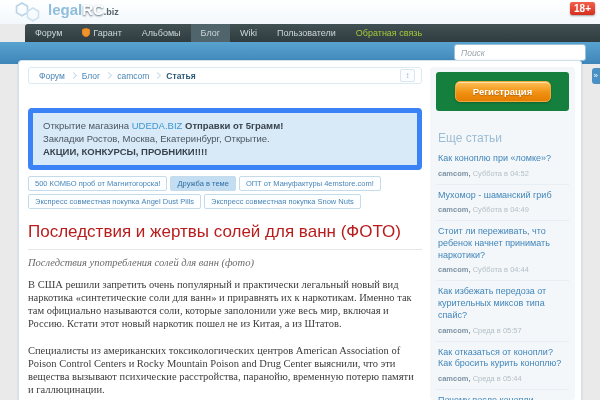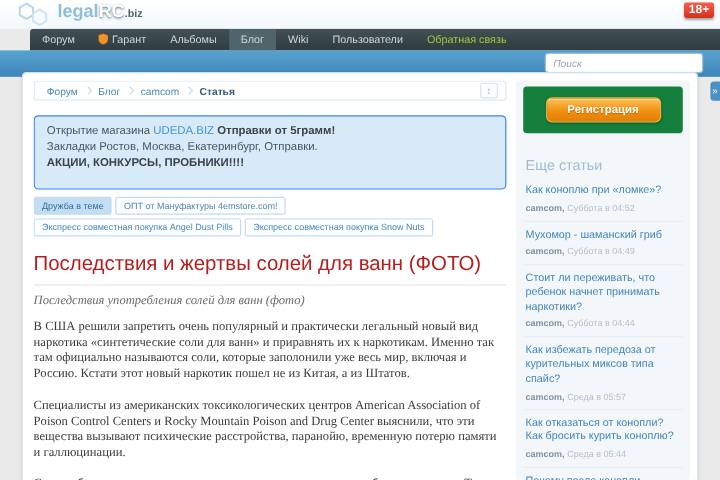--- a/index.html
+++ b/index.html
@@ -44,21 +44,21 @@
     border-radius:3px; font-size:8.5px; color:#4a87b8; padding:0 6px; }
   .crumb { padding:0 4px; cursor:pointer; }
   .crumb.current { color:#2e5a78; font-weight:bold; }
   .crumb-sep { width:5px; height:5px; border-top:1px solid #c7dcea; border-right:1px solid #c7dcea;
     transform:rotate(45deg); margin:0 2px; flex:none; }
   .crumb-tools { margin-left:auto; width:15px; height:13px; border:1px solid #d8e6f0; border-radius:2px;
     color:#8fb3cc; font-size:8px; display:flex; align-items:center; justify-content:center; cursor:pointer;
     background:#fbfdfe; }
 
   
-  .promo { margin-top:12px; height:62px; background:#d8eaf8; border:1px solid #3b82f6;
+  .promo { margin-top:24px; height:62px; background:#d8eaf8; border:5px solid #3b82f6;
     border-radius:4px; padding:7px 10px; font-size:9.5px; line-height:1.35; color:#4a5560; }
   .promo-link { color:#3f96d2; text-decoration:none; cursor:pointer; }
   .promo-bold { font-weight:bold; color:#39434b; }
 
   
   .tags { margin-top:6px; display:flex; flex-wrap:wrap; gap:3px; width:370px; }
   .tag { border:1px solid #c3dbeb; background:#fdfeff; color:#4a86b8; font-size:7.5px;
     padding:2px 6px; border-radius:2px; text-decoration:none; cursor:pointer; white-space:nowrap; }
   .tag.active { background:#c3def2; color:#2f6da3; }
 
@@ -140,25 +140,26 @@
         <span class="crumb">camcom</span>
         <span class="crumb-sep"></span>
         <span class="crumb current">Статья</span>
         <span class="crumb-tools">
             <span>↕</span>
           </span>
       </div>
 
       <div class="promo">
         <div><span>Открытие магазина </span><a class="promo-link">UDEDA.BIZ</a><span class="promo-bold"> Отправки от 5грамм!</span></div>
-        <div>Закладки Ростов, Москва, Екатеринбург, Отправки.</div>
+        <div>Закладки Ростов, Москва, Екатеринбург, Открытие.</div>
         <div class="promo-bold">АКЦИИ, КОНКУРСЫ, ПРОБНИКИ!!!!</div>
       </div>
 
       <div class="tags">
+        <a class="tag">500 КОМБО проб от Магнитогорска!</a>
         <a class="tag active">Дружба в теме</a>
         <a class="tag">ОПТ от Мануфактуры 4emstore.com!</a>
         <a class="tag">Экспресс совместная покупка Angel Dust Pills</a>
         <a class="tag">Экспресс совместная покупка Snow Nuts</a>
       </div>
 
       <h1 class="article-title">Последствия и жертвы солей для ванн (ФОТО)</h1>
       <hr class="title-divider">
       <div class="article-subtitle">Последствия употребления солей для ванн (фото)</div>
 

